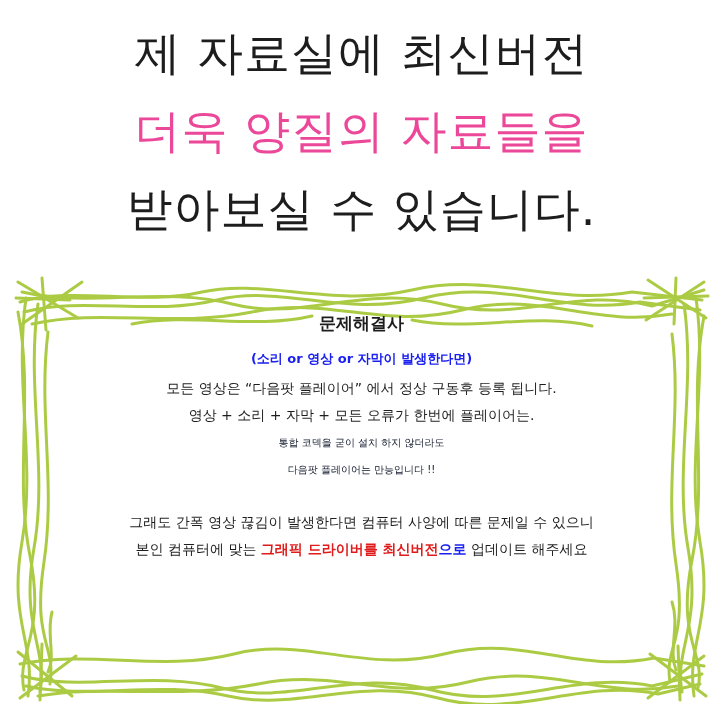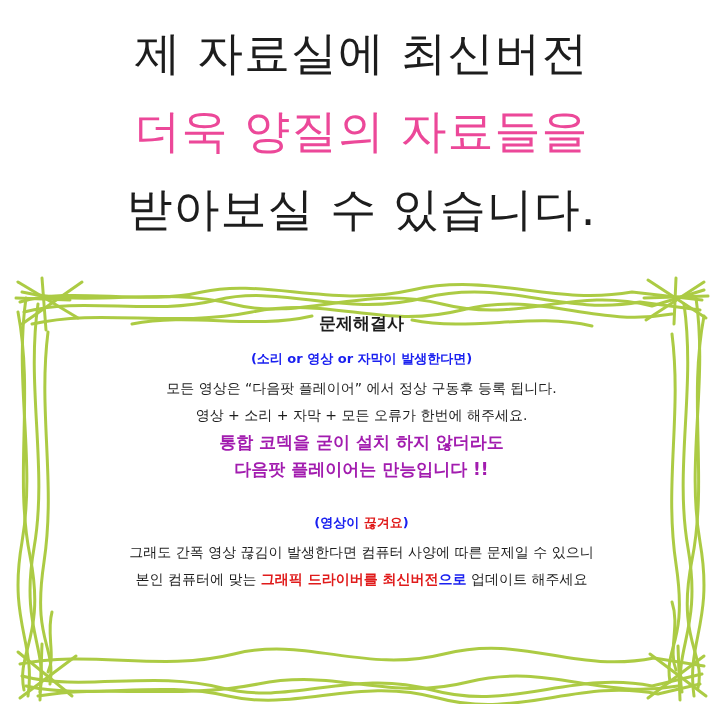--- a/index.html
+++ b/index.html
@@ -80,23 +80,23 @@
     color: #1d1d1d;
     white-space: nowrap;
   }
   .pline.sub-blue {
     color: #1a20f0;
     font-weight: bold;
     font-size: 13px;
     margin-bottom: 3px;
   }
   .pline.red {
-    color: #a21caf;
-    font-weight: bold;
-    font-size: 17px;
+    color: #0f172a;
+    font-weight: normal;
+    font-size: 10px;
   }
   .gap { height: 26px; }
   .red-inline { color: #e01b1b; font-weight: bold; }
   .blue-inline { color: #1a20f0; font-weight: bold; }
 </style>
 </head>
 <body>
 
 <div id="page">
 
@@ -154,24 +154,23 @@
         <path d="M660 330 C 668 354, 656 378, 664 398"></path>
       </g>
     </svg>
   </div>
 
   <div class="panel">
     <div class="ptitle">문제해결사</div>
 
     <div class="pline sub-blue">(소리 or 영상 or 자막이 발생한다면)</div>
     <div class="pline">모든 영상은 “다음팟 플레이어” 에서 정상 구동후 등록 됩니다.</div>
-    <div class="pline">영상 + 소리 + 자막 + 모든 오류가 한번에 해주세요.</div>
+    <div class="pline">영상 + 소리 + 자막 + 모든 오류가 한번에 플레이어는.</div>
     <div class="pline red">통합 코덱을 굳이 설치 하지 않더라도</div>
     <div class="pline red">다음팟 플레이어는 만능입니다 !!</div>
 
     <div class="gap"></div>
 
-    <div class="pline sub-blue"><span>(영상이 </span><span class="red-inline">끊겨요</span><span>)</span></div>
     <div class="pline">그래도 간폭 영상 끊김이 발생한다면 컴퓨터 사양에 따른 문제일 수 있으니</div>
     <div class="pline"><span>본인 컴퓨터에 맞는 </span><span class="red-inline">그래픽 드라이버를 최신버전</span><span class="blue-inline">으로</span><span> 업데이트 해주세요</span></div>
   </div>
 
 </div>
 
 </body></html>

